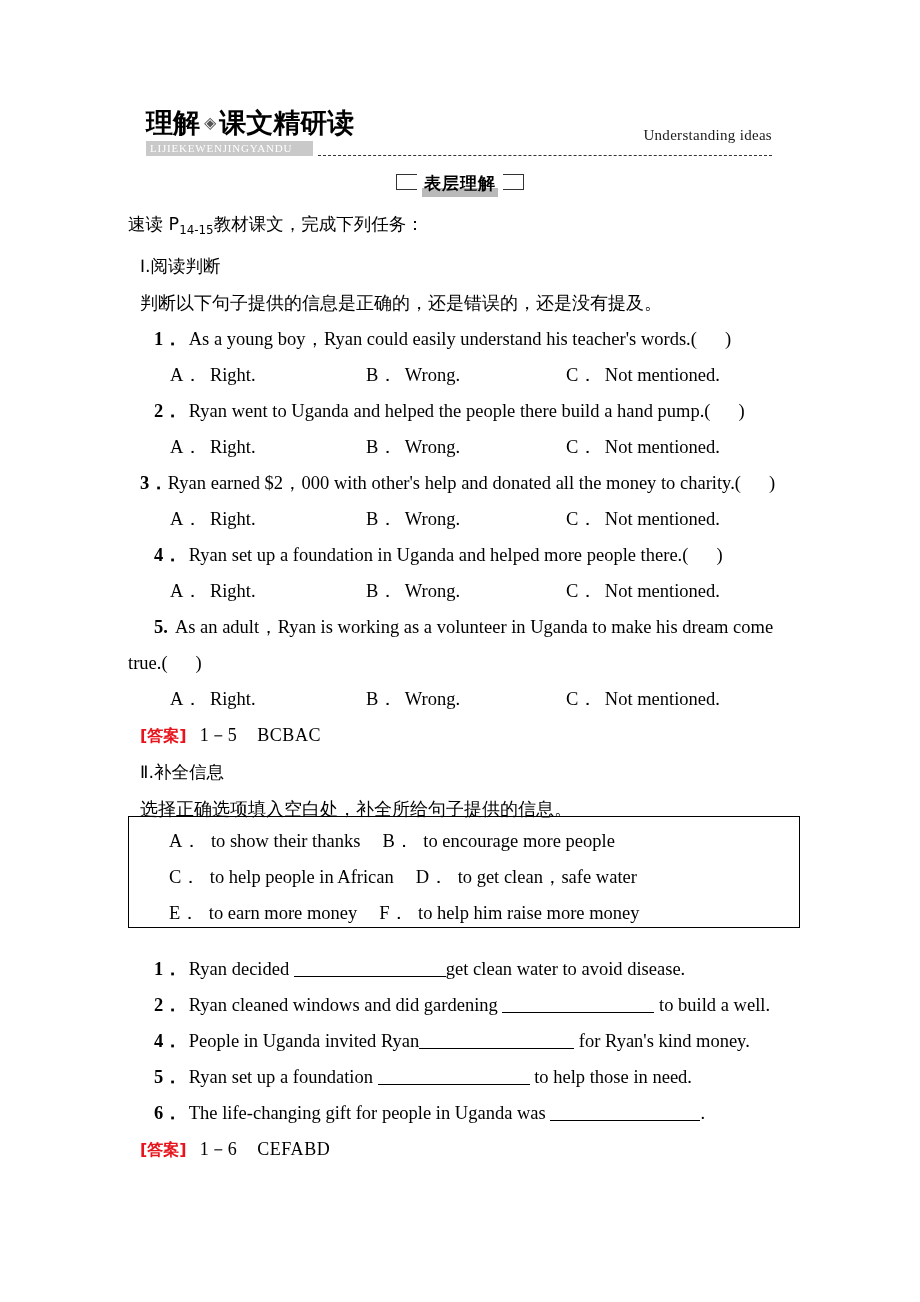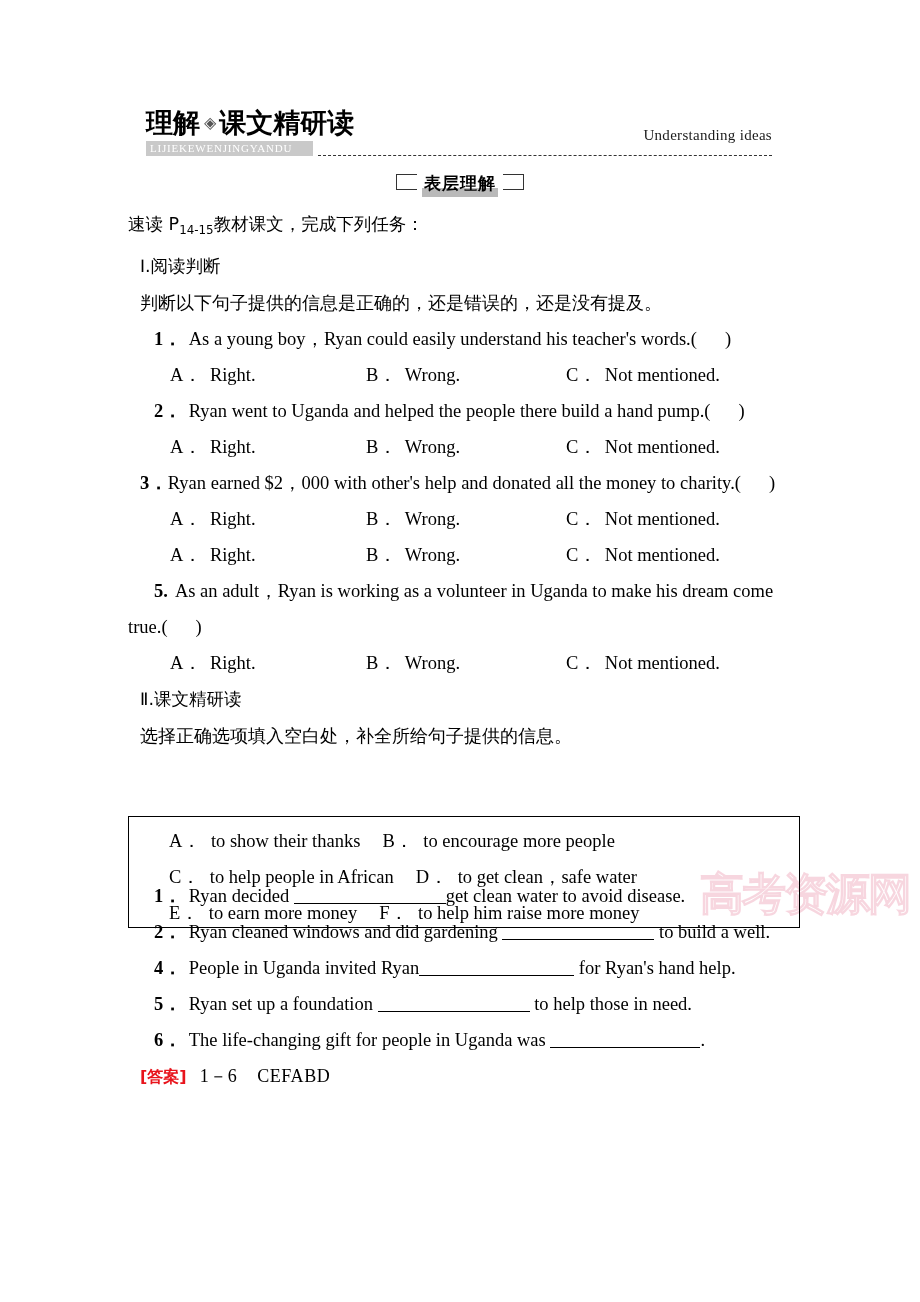--- a/index.html
+++ b/index.html
@@ -343,59 +343,58 @@
       <span class="opt c"><span class="opt-letter">C．</span><span class="opt-sep"></span><span>Not mentioned.</span></span>
     </div>
 
     <div class="line tiny-indent"><span class="qnum">3．</span><span>Ryan earned $2，000 with other's help and donated all the money to charity.(</span><span class="paren"><span class="gap"></span></span><span>)</span></div>
     <div class="opt-row">
       <span class="opt a"><span class="opt-letter">A．</span><span class="opt-sep"></span><span>Right.</span></span>
       <span class="opt b"><span class="opt-letter">B．</span><span class="opt-sep"></span><span>Wrong.</span></span>
       <span class="opt c"><span class="opt-letter">C．</span><span class="opt-sep"></span><span>Not mentioned.</span></span>
     </div>
 
+    <div class="line indent"><span class="qnum">4．</span><span class="qnum-gap"></span><span>Ryan set up a foundation in Uganda and helped more people there.(</span><span class="paren"><span class="gap"></span></span><span>)</span></div>
     <div class="opt-row">
       <span class="opt a"><span class="opt-letter">A．</span><span class="opt-sep"></span><span>Right.</span></span>
       <span class="opt b"><span class="opt-letter">B．</span><span class="opt-sep"></span><span>Wrong.</span></span>
       <span class="opt c"><span class="opt-letter">C．</span><span class="opt-sep"></span><span>Not mentioned.</span></span>
     </div>
 
     <div class="line indent"><span class="qnum">5.</span><span class="qnum-gap"></span><span>As an adult，Ryan is working as a volunteer in Uganda to make his dream come</span></div>
     <div class="line"><span>true.(</span><span class="paren"><span class="gap"></span></span><span>)</span></div>
     <div class="opt-row">
       <span class="opt a"><span class="opt-letter">A．</span><span class="opt-sep"></span><span>Right.</span></span>
       <span class="opt b"><span class="opt-letter">B．</span><span class="opt-sep"></span><span>Wrong.</span></span>
       <span class="opt c"><span class="opt-letter">C．</span><span class="opt-sep"></span><span>Not mentioned.</span></span>
     </div>
 
-
-    <div class="roman-head"><span class="roman-mark">Ⅱ</span><span>.课文精研读</span></div>
+    <div class="answer-line"><span class="answer-tag">[答案]</span><span class="answer-gap-sm"></span><span class="answer-range">1－5</span><span class="answer-gap-lg"></span><span class="answer-keys">BCBAC</span></div>
+
+    <div class="roman-head"><span class="roman-mark">Ⅱ</span><span>.补全信息</span></div>
 
     <div class="line cn-serif tiny-indent">选择正确选项填入空白处，补全所给句子提供的信息。</div>
 
     <div style="height:124px;"></div>
 
     <div class="line indent"><span class="qnum">1．</span><span class="qnum-gap"></span><span>Ryan decided</span>&nbsp;<span class="blank w152"></span><span>get clean water to avoid disease.</span></div>
 
     <div class="line indent"><span class="qnum">2．</span><span class="qnum-gap"></span><span>Ryan cleaned windows and did gardening</span>&nbsp;<span class="blank w152"></span>&nbsp;<span>to build a well.</span></div>
 
 
-    <div class="line indent"><span class="qnum">4．</span><span class="qnum-gap"></span><span>People in Uganda invited Ryan</span><span class="blank w155"></span>&nbsp;<span>for Ryan's hand help.</span></div>
+    <div class="line indent"><span class="qnum">4．</span><span class="qnum-gap"></span><span>People in Uganda invited Ryan</span><span class="blank w155"></span>&nbsp;<span>for Ryan's kind money.</span></div>
 
     <div class="line indent"><span class="qnum">5．</span><span class="qnum-gap"></span><span>Ryan set up a foundation</span>&nbsp;<span class="blank w152"></span>&nbsp;<span>to help those in need.</span></div>
 
     <div class="line indent"><span class="qnum">6．</span><span class="qnum-gap"></span><span>The life-changing gift for people in Uganda was</span>&nbsp;<span class="blank w150"></span><span>.</span></div>
 
     <div class="answer-line"><span class="answer-tag">[答案]</span><span class="answer-gap-sm"></span><span class="answer-range">1－6</span><span class="answer-gap-lg"></span><span class="answer-keys">CEFABD</span></div>
 
   </div>
 
-  <div class="watermark">
-    <span class="watermark-text">高考资源网</span>
-  </div>
 
   <div class="choice-box">
     <div class="choice-row"><span>A．</span><span class="cb-gap-sm"></span><span>to show their thanks</span><span class="cb-gap"></span><span>B．</span><span class="cb-gap-sm"></span><span>to encourage more people</span></div>
     <div class="choice-row"><span>C．</span><span class="cb-gap-sm"></span><span>to help people in African</span><span class="cb-gap"></span><span>D．</span><span class="cb-gap-sm"></span><span>to get clean，safe water</span></div>
     <div class="choice-row"><span>E．</span><span class="cb-gap-sm"></span><span>to earn more money</span><span class="cb-gap"></span><span>F．</span><span class="cb-gap-sm"></span><span>to help him raise more money</span></div>
   </div>
 
 </div>
 
 </body></html>

